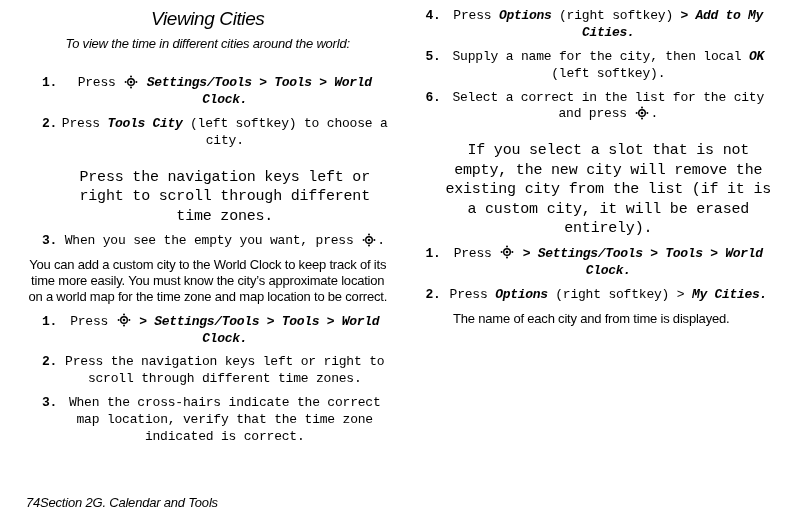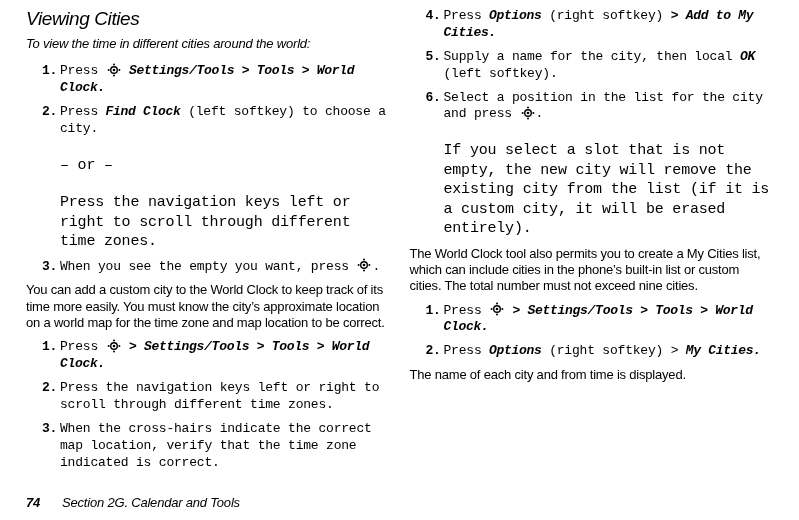--- a/index.html
+++ b/index.html
@@ -10,41 +10,42 @@
     height: 520px;
     font-family: Arial, Helvetica, sans-serif;
     color: #000;
     background: #fff;
   }
   .page {
     position: relative;
     width: 799px;
     height: 520px;
     padding: 8px 26px 0 26px;
+    text-align: center;
   }
   .cols {
     display: flex;
     gap: 20px;
   }
   .col {
     flex: 1 1 0;
     width: 50%;
   }
   .h2 {
     font-style: italic;
     font-weight: 400;
     font-size: 19px;
     letter-spacing: -0.4px;
     margin: 0 0 6px 0;
   }
   .intro {
     font-style: italic;
     font-size: 13px;
     letter-spacing: -0.2px;
-    margin: 0 0 12px 0;
+    margin: 0 0 24px 0;
   }
   .para {
     font-size: 13px;
     letter-spacing: -0.2px;
     line-height: 1.25;
     margin: 0 0 8px 0;
   }
   ol.steps {
     list-style: none;
     counter-reset: step;
@@ -85,21 +86,21 @@
     top: -1px;
   }
   .footer {
     position: absolute;
     left: 26px;
     bottom: 10px;
     font-size: 13px;
     font-style: italic;
     letter-spacing: -0.2px;
   }
-  .pg { font-weight: 700; font-style: italic; margin-right: 22px; }
+  .pg { font-weight: 400; font-style: italic; }
 </style>
 </head>
 <body>
 
 <div class="page">
   <div class="cols">
 
     <div class="col">
 
       <div class="h2">Viewing Cities</div>
@@ -111,22 +112,21 @@
           <span>Press </span><svg class="navicon" width="14" height="14" viewBox="0 0 14 14">
               <circle cx="7" cy="7" r="3.3" fill="none" stroke="#000" stroke-width="1.4"></circle>
               <circle cx="7" cy="7" r="1.3" fill="#000"></circle>
               <circle cx="7" cy="1.6" r="1" fill="#000"></circle>
               <circle cx="7" cy="12.4" r="1" fill="#000"></circle>
               <circle cx="1.6" cy="7" r="1" fill="#000"></circle>
               <circle cx="12.4" cy="7" r="1" fill="#000"></circle>
             </svg><span class="bi"> Settings/Tools </span><span class="bi">&gt; Tools &gt; World Clock.</span>
         </li>
         <li>
-          <span>Press </span><span class="bi">Find Clock </span><span>(left softkey) to choose a city.</span>
-          <div class="sub">– or –</div>
+          <span>Press </span><span class="bi">Tools City </span><span>(left softkey) to choose a city.</span>
           <div class="sub">Press the navigation keys left or right to scroll through different time zones.</div>
         </li>
         <li>
           <span>When you see the empty you want, press </span><svg class="navicon" width="14" height="14" viewBox="0 0 14 14">
               <circle cx="7" cy="7" r="3.3" fill="none" stroke="#000" stroke-width="1.4"></circle>
               <circle cx="7" cy="7" r="1.3" fill="#000"></circle>
               <circle cx="7" cy="1.6" r="1" fill="#000"></circle>
               <circle cx="7" cy="12.4" r="1" fill="#000"></circle>
               <circle cx="1.6" cy="7" r="1" fill="#000"></circle>
               <circle cx="12.4" cy="7" r="1" fill="#000"></circle>
@@ -157,34 +157,33 @@
     <div class="col">
 
       <ol class="steps cont">
         <li>
           <span>Press </span><span class="bi">Options </span><span>(right softkey) </span><span class="bi">&gt; Add to My Cities.</span>
         </li>
         <li>
           <span>Supply a name for the city, then local </span><span class="bi">OK</span><span> (left softkey).</span>
         </li>
         <li>
-          <span>Select a position in the list for the city and press </span><svg class="navicon" width="14" height="14" viewBox="0 0 14 14">
+          <span>Select a correct in the list for the city and press </span><svg class="navicon" width="14" height="14" viewBox="0 0 14 14">
               <circle cx="7" cy="7" r="3.3" fill="none" stroke="#000" stroke-width="1.4"></circle>
               <circle cx="7" cy="7" r="1.3" fill="#000"></circle>
               <circle cx="7" cy="1.6" r="1" fill="#000"></circle>
               <circle cx="7" cy="12.4" r="1" fill="#000"></circle>
               <circle cx="1.6" cy="7" r="1" fill="#000"></circle>
               <circle cx="12.4" cy="7" r="1" fill="#000"></circle>
             </svg><span>.</span>
           <div class="sub">If you select a slot that is not empty, the new city will remove the existing city from the list (if it is a custom city, it will be erased entirely).</div>
         </li>
       </ol>
 
 
-      <div class="para">The World Clock tool also permits you to create a My Cities list, which can include cities in the phone’s built-in list or custom cities. The total number must not exceed nine cities.</div>
 
       <ol class="steps">
         <li>
           <span>Press </span><svg class="navicon" width="14" height="14" viewBox="0 0 14 14">
               <circle cx="7" cy="7" r="3.3" fill="none" stroke="#000" stroke-width="1.4"></circle>
               <circle cx="7" cy="7" r="1.3" fill="#000"></circle>
               <circle cx="7" cy="1.6" r="1" fill="#000"></circle>
               <circle cx="7" cy="12.4" r="1" fill="#000"></circle>
               <circle cx="1.6" cy="7" r="1" fill="#000"></circle>
               <circle cx="12.4" cy="7" r="1" fill="#000"></circle>

